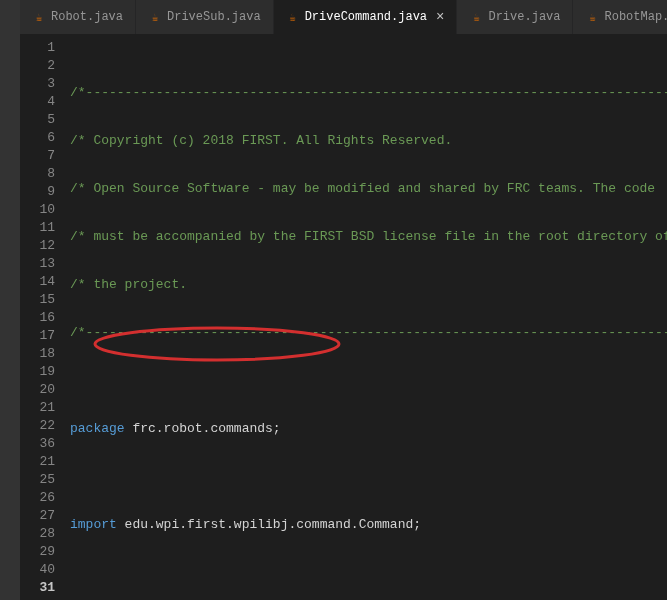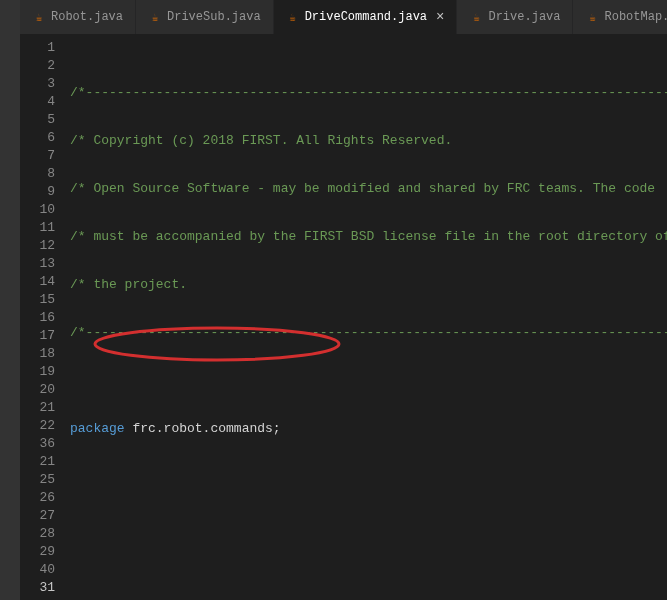--- a/index.html
+++ b/index.html
@@ -81,20 +81,21 @@
       padding-right: 15px;
       padding-top: 4px;
       user-select: none;
     }
     .gutter .ln {
       height: 18px;
       line-height: 18px;
     }
     .gutter .ln.current {
       color: #c6c6c6;
+      font-weight: bold;
     }
     .code-content {
       flex: 1;
       padding-top: 4px;
       font-size: 13px;
       white-space: pre;
       overflow: hidden;
       position: relative;
     }
     .code-content .line {
@@ -192,20 +193,21 @@
         <div class="cursor-line" style="top:544px"></div>
         <div class="line"><span class="cm">/*----------------------------------------------------------------------------*/</span></div>
         <div class="line"><span class="cm">/* Copyright (c) 2018 FIRST. All Rights Reserved.                             */</span></div>
         <div class="line"><span class="cm">/* Open Source Software - may be modified and shared by FRC teams. The code   */</span></div>
         <div class="line"><span class="cm">/* must be accompanied by the FIRST BSD license file in the root directory of */</span></div>
         <div class="line"><span class="cm">/* the project.                                                               */</span></div>
         <div class="line"><span class="cm">/*----------------------------------------------------------------------------*/</span></div>
         <div class="line"></div>
         <div class="line"><span class="kw">package</span><span class="pln"> frc.robot.commands;</span></div>
         <div class="line"></div>
+        <div class="line"><span class="kw">import</span><span class="pln"> edu.wpi.first.wpilibj.command.Command;</span></div>
         
         
         
         
         
         
         
         
         
         

